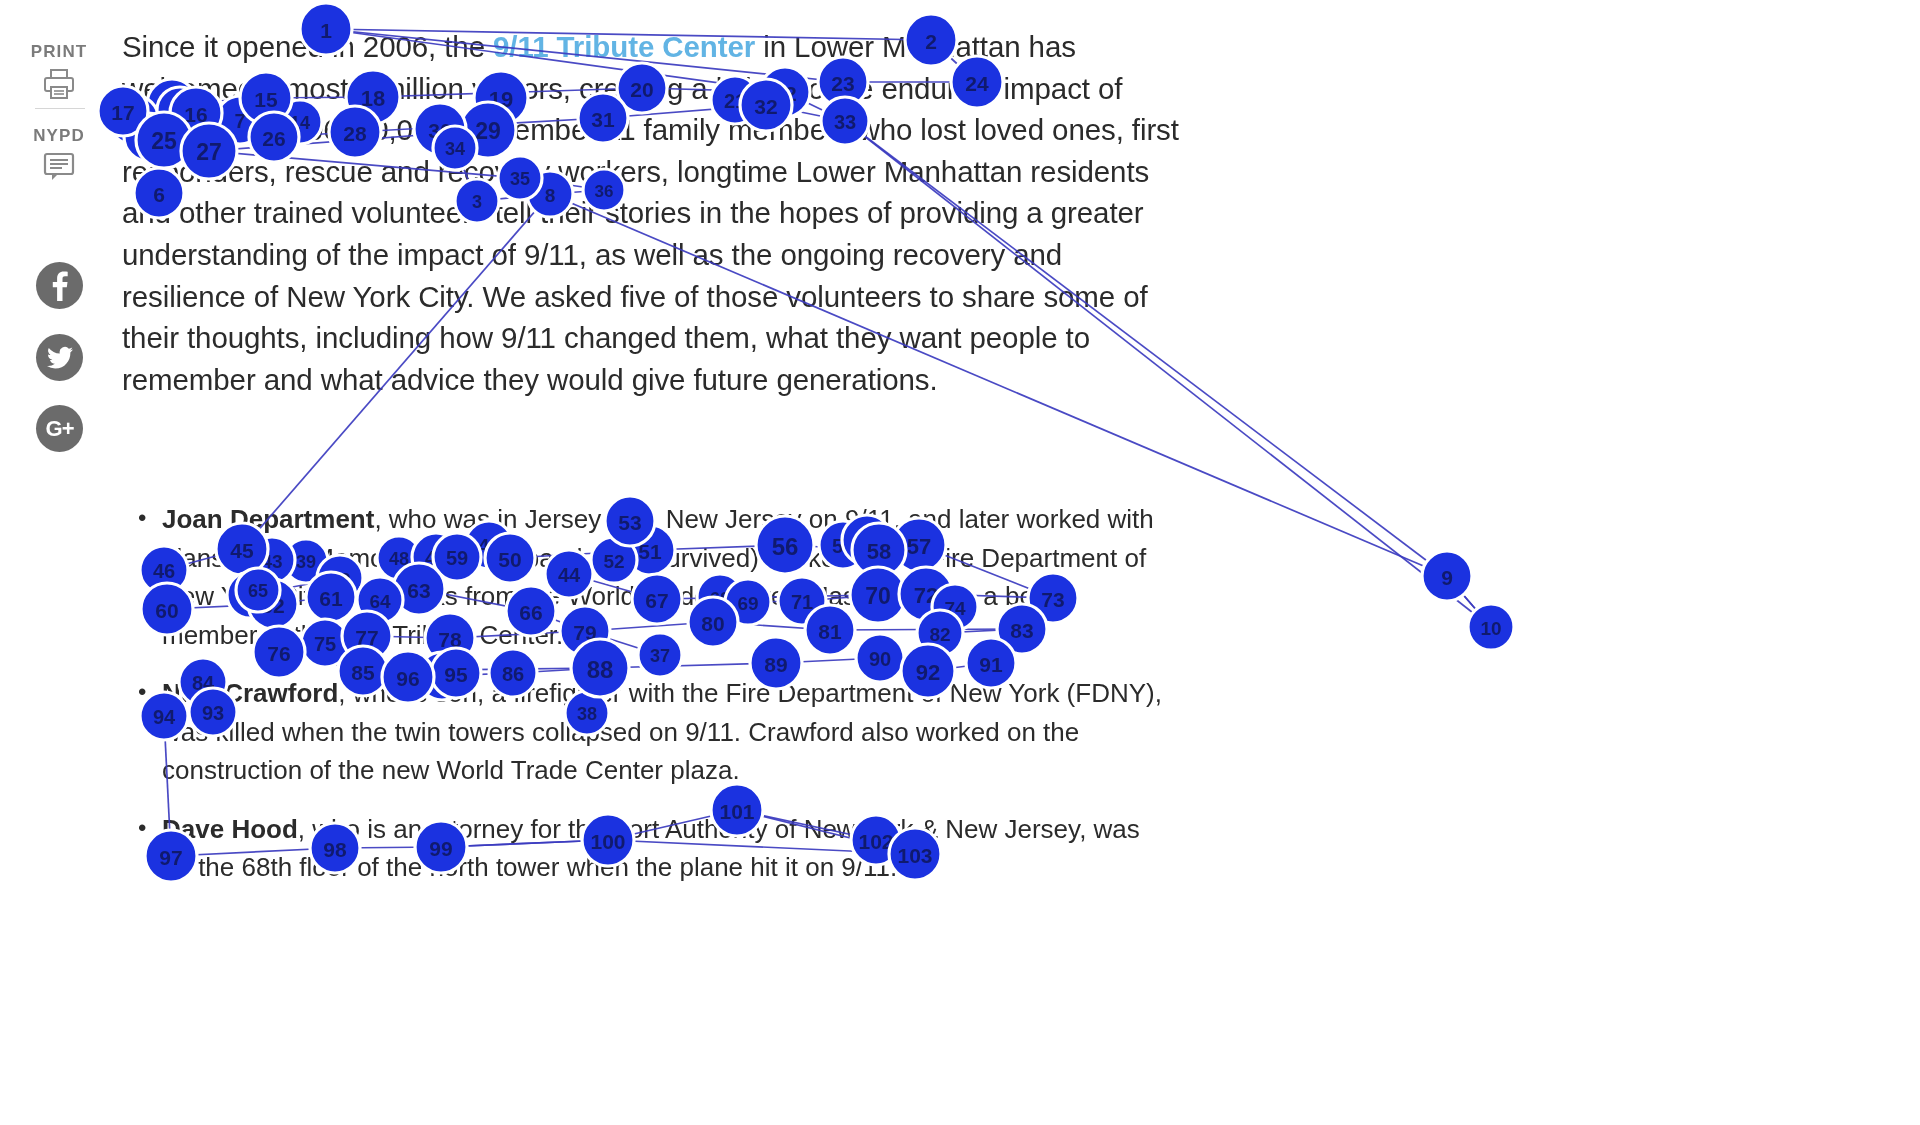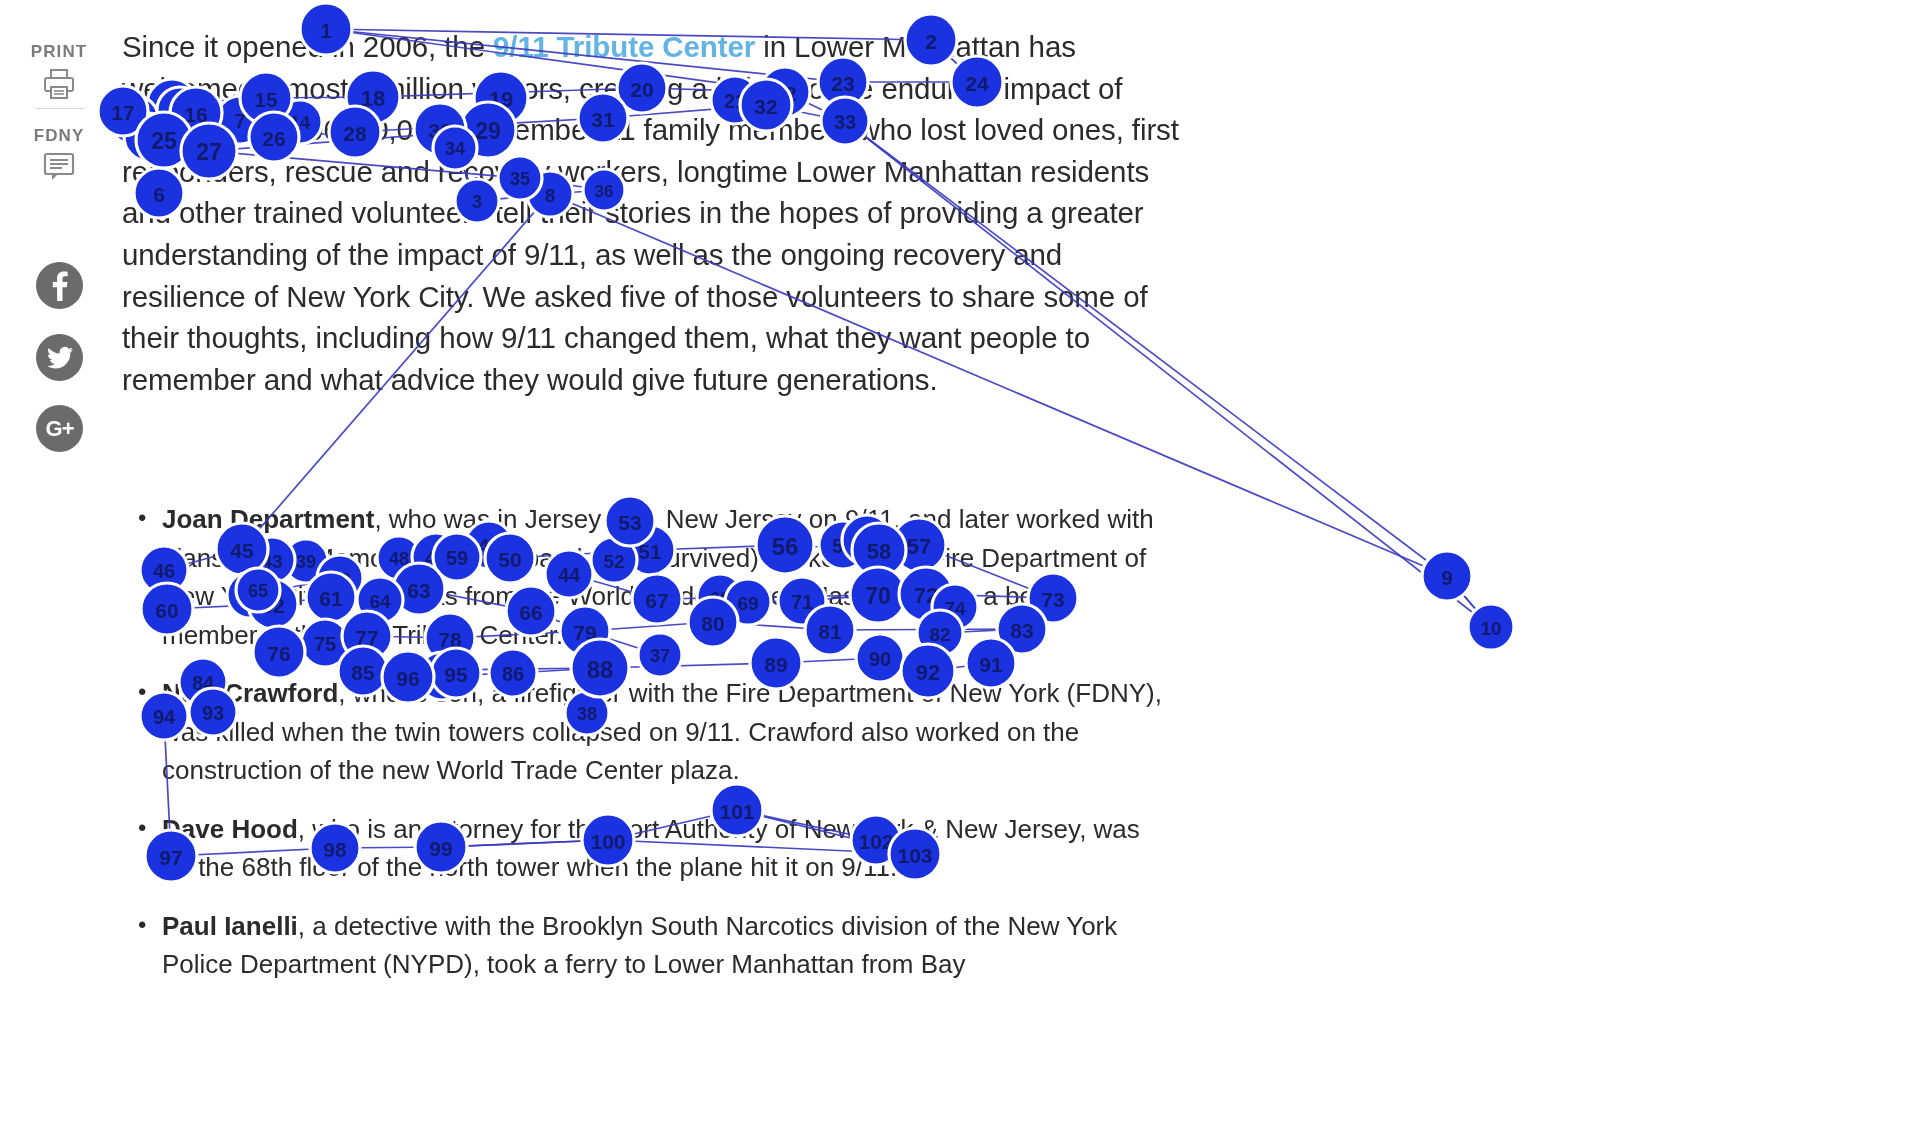--- a/index.html
+++ b/index.html
@@ -73,21 +73,21 @@
         <rect x="9" y="2" width="16" height="8" fill="none" stroke="#8a8a8a" stroke-width="2"></rect>
         <rect x="3" y="10" width="28" height="13" rx="2" fill="none" stroke="#8a8a8a" stroke-width="2"></rect>
         <rect x="9" y="19" width="16" height="11" fill="#ffffff" stroke="#8a8a8a" stroke-width="2"></rect>
         <line x1="12" y1="23" x2="22" y2="23" stroke="#8a8a8a" stroke-width="1.6"></line>
         <line x1="12" y1="26" x2="22" y2="26" stroke="#8a8a8a" stroke-width="1.6"></line>
       </svg>
     </div>
 
     <div class="rail-divider" style="top:108px;"></div>
 
-    <div class="rail-label" style="top:126px;">FDNY</div>
+    <div class="rail-label" style="top:126px;">NYPD</div>
 
     <div class="rail-icon" style="top:152px;">
       <svg width="34" height="30" viewBox="0 0 34 30" aria-hidden="true">
         <rect x="3" y="2" width="28" height="20" rx="2" fill="none" stroke="#8a8a8a" stroke-width="2.2"></rect>
         <line x1="8" y1="8" x2="26" y2="8" stroke="#8a8a8a" stroke-width="2"></line>
         <line x1="8" y1="12" x2="26" y2="12" stroke="#8a8a8a" stroke-width="2"></line>
         <line x1="8" y1="16" x2="20" y2="16" stroke="#8a8a8a" stroke-width="2"></line>
         <polygon points="10,22 10,28 16,22" fill="#8a8a8a"></polygon>
       </svg>
     </div>
@@ -110,21 +110,20 @@
   </div>
 
   <div id="article">
 
     <p id="lede"><span>Since it opened in 2006, the </span><a href="#">9/11 Tribute Center</a><span> in Lower Manhattan has welcomed almost 4 million visitors, creating a light into the enduring impact of 9/11. Since 2006, 20,000 September 11 family members who lost loved ones, first responders, rescue and recovery workers, longtime Lower Manhattan residents and other trained volunteers tell their stories in the hopes of providing a greater understanding of the impact of 9/11, as well as the ongoing recovery and resilience of New York City. We asked five of those volunteers to share some of their thoughts, including how 9/11 changed them, what they want people to remember and what advice they would give future generations.</span></p>
 
     <ul id="bullets">
       <li><b>Joan Department</b><span>, who was in Jersey City, New Jersey on 9/11, and later worked with plans for the Memorial. Her husband (who survived) worked at the Fire Department of New York City, just blocks from the World Trade Center. Mastropaolo is a board member of the 9/11 Tribute Center.</span></li>
       <li><b>Nick Crawford</b><span>, whose son, a firefighter with the Fire Department of New York (FDNY), was killed when the twin towers collapsed on 9/11. Crawford also worked on the construction of the new World Trade Center plaza.</span></li>
       <li><b>Dave Hood</b><span>, who is an attorney for the Port Authority of New York &amp; New Jersey, was on the 68th floor of the north tower when the plane hit it on 9/11.</span></li>
-      <li><b>Paul Ianelli</b><span>, a detective with the Brooklyn South Narcotics division of the New York Police Department (NYPD), took a ferry to Lower Manhattan from Bay</span></li>
     </ul>
   </div>
 
   <svg id="overlay" viewBox="0 0 1920 1125">
     <g id="edge-layer">
         <line x1="326" y1="29" x2="931" y2="40" class="edge" stroke="#3b3bbf"></line>
         <line x1="931" y1="40" x2="977" y2="82" class="edge" stroke="#3b3bbf"></line>
         <line x1="326" y1="29" x2="843" y2="82" class="edge" stroke="#3b3bbf"></line>
         <line x1="843" y1="82" x2="977" y2="82" class="edge" stroke="#3b3bbf"></line>
         <line x1="326" y1="29" x2="785" y2="92" class="edge" stroke="#3b3bbf"></line>

